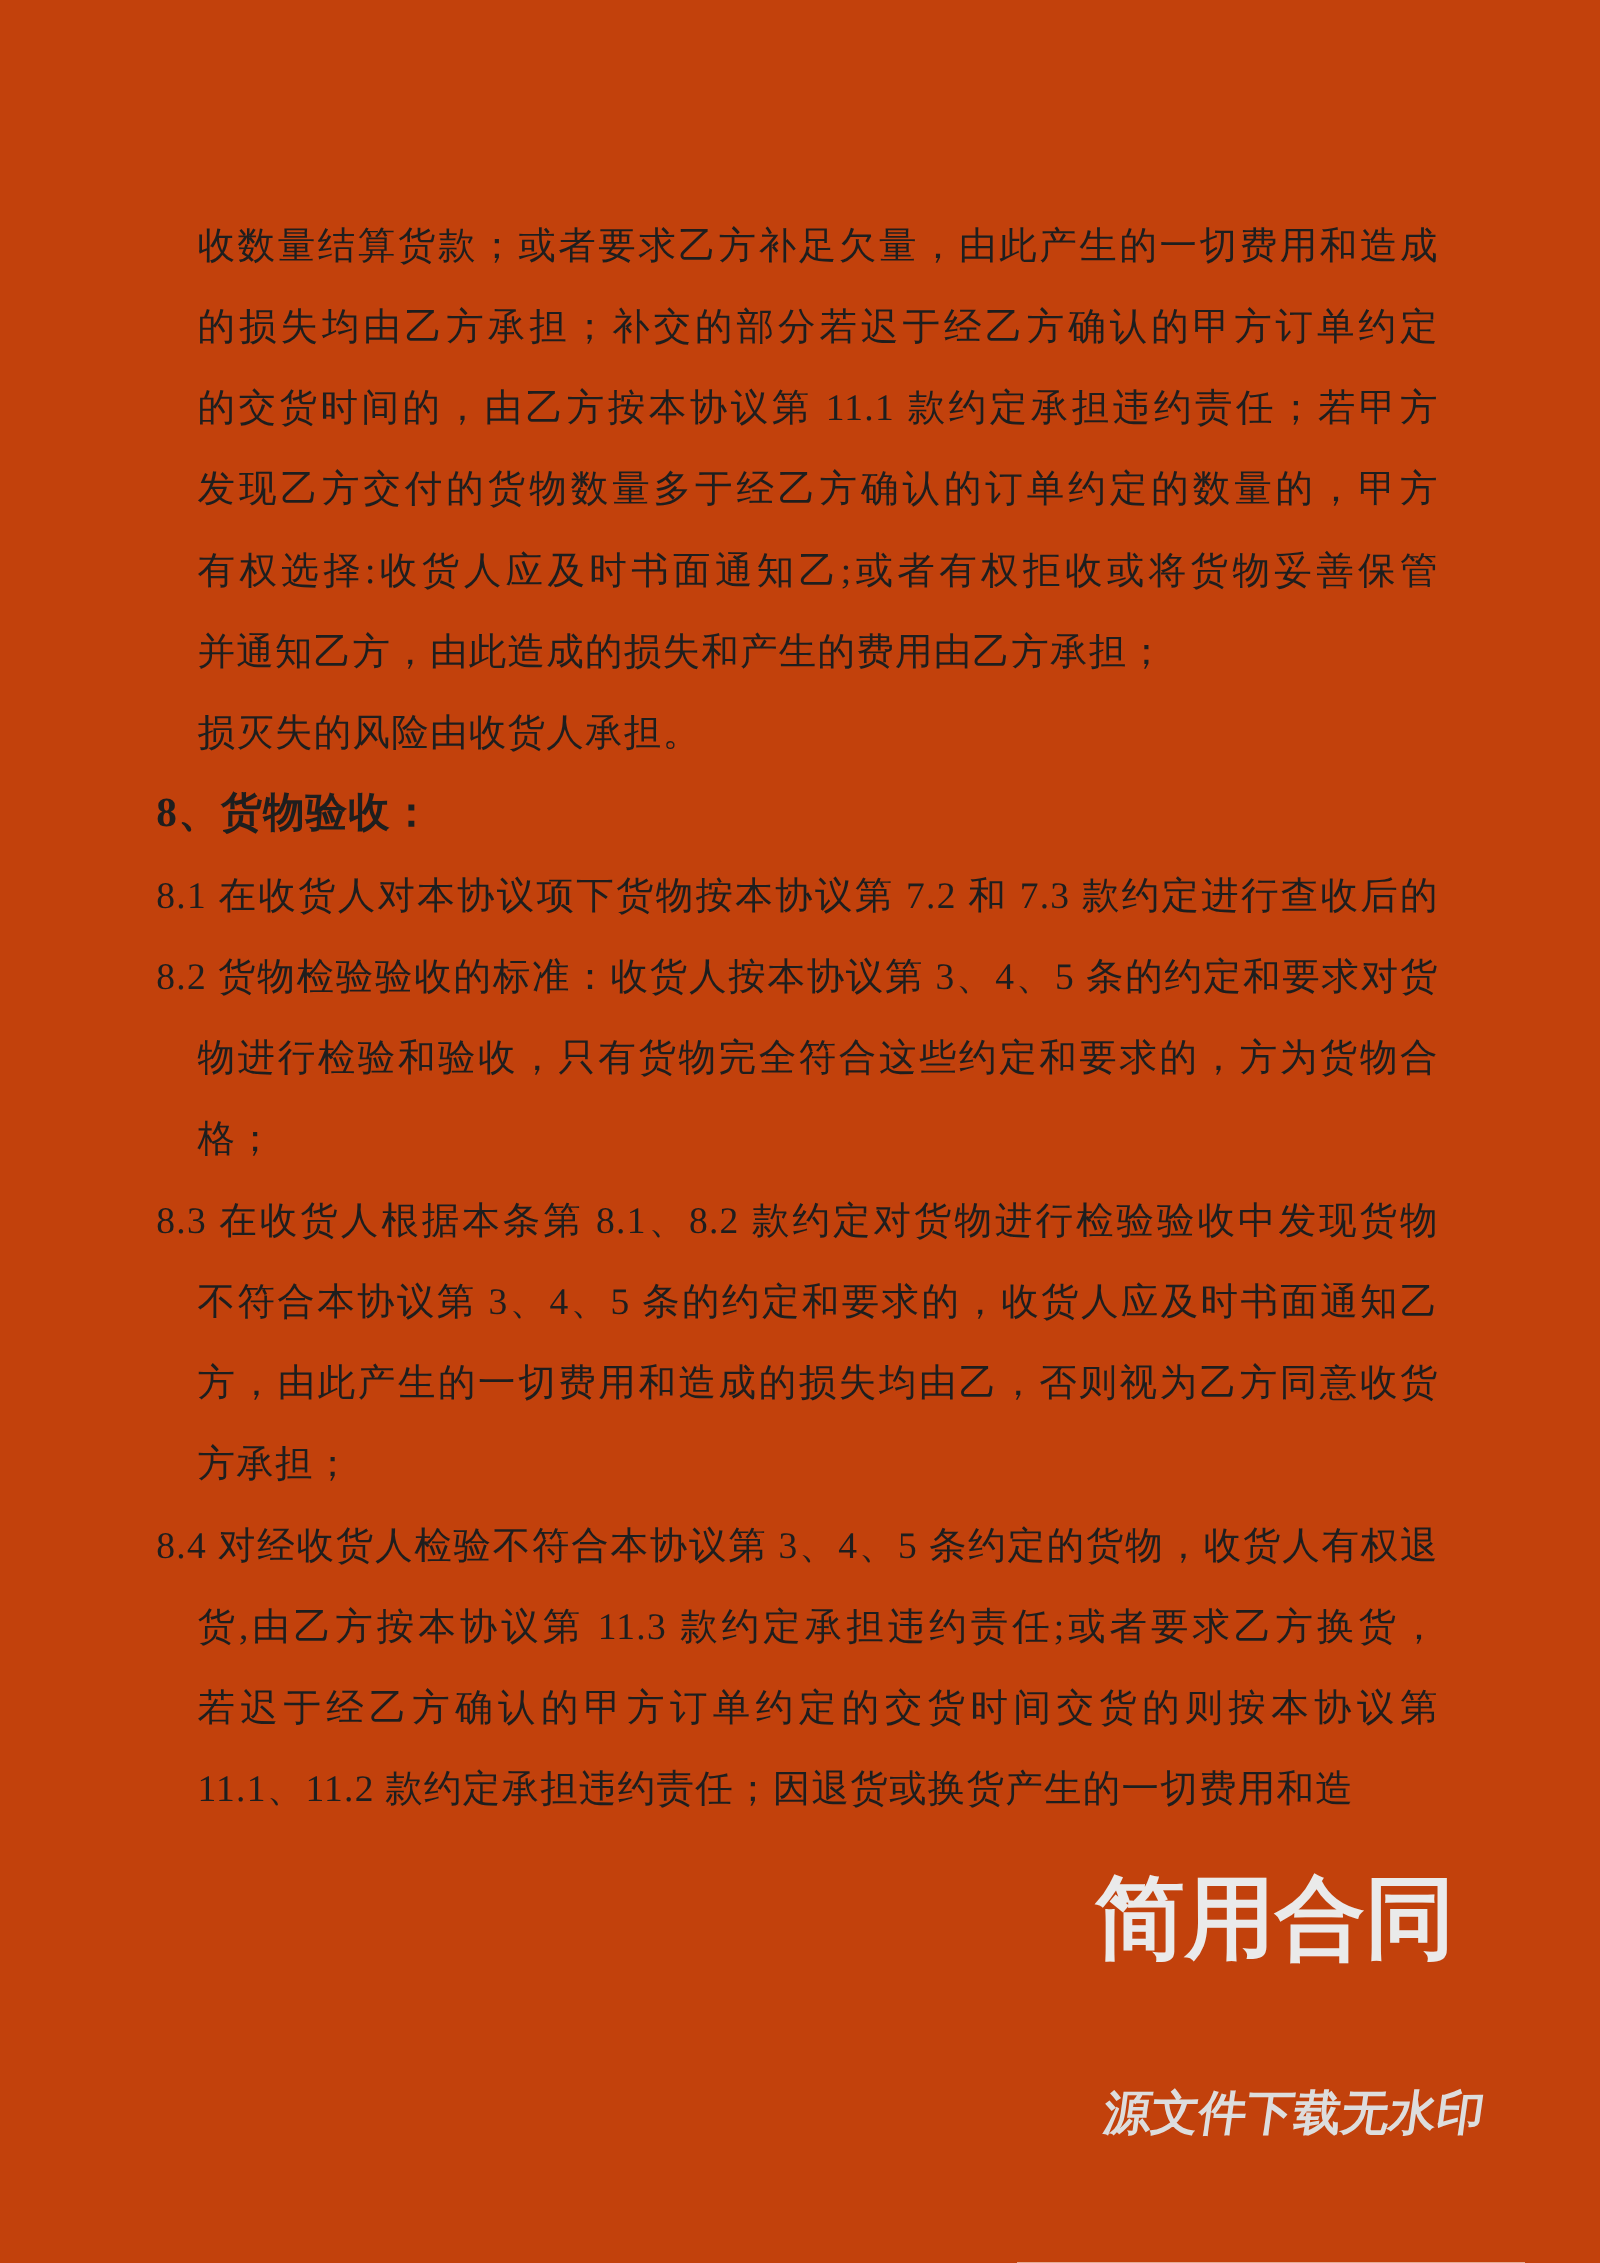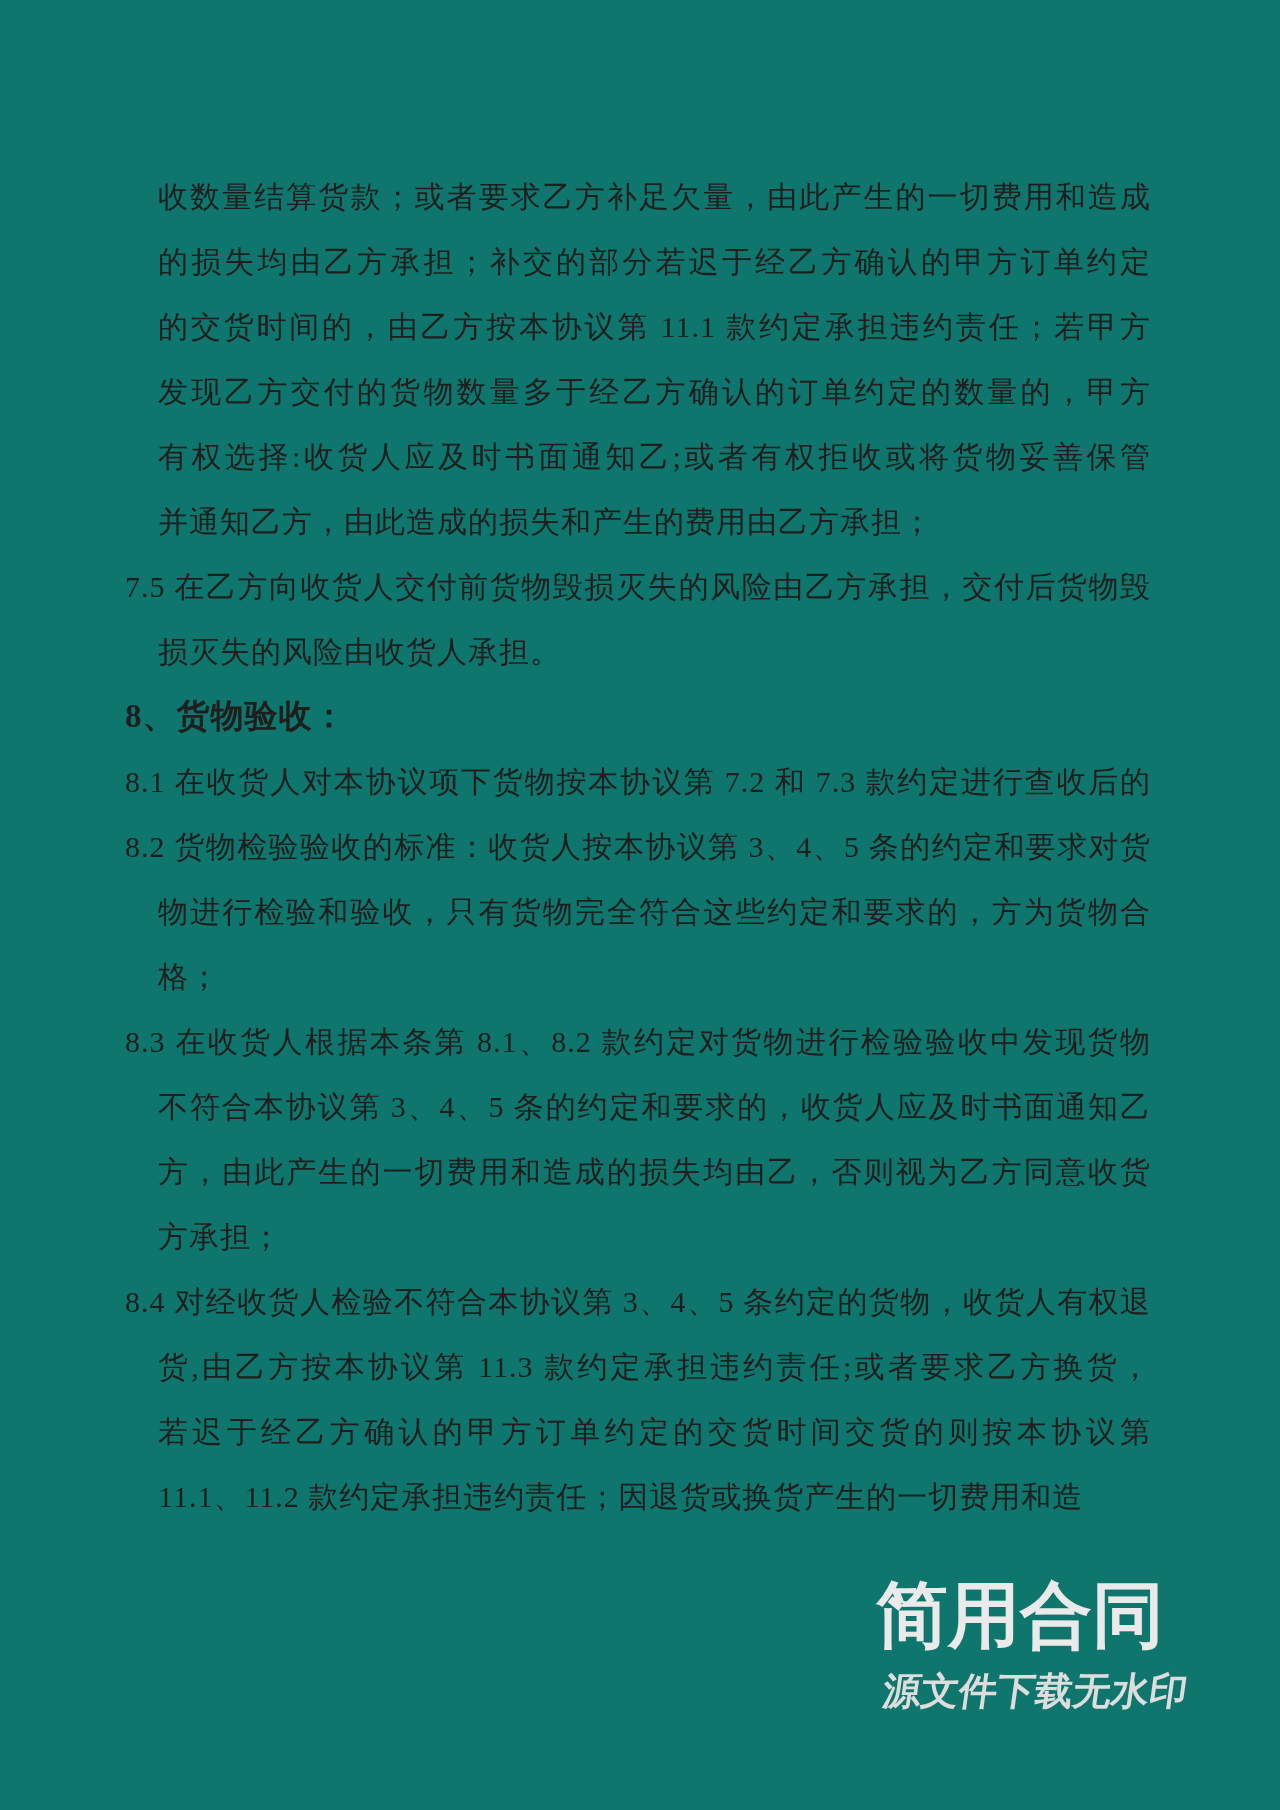--- a/index.html
+++ b/index.html
@@ -4,21 +4,21 @@
 <style>
   html, body {
     margin: 0;
     padding: 0;
     background: #ffffff;
   }
   .page {
     position: relative;
     width: 1280px;
     height: 1810px;
-    background: #0f766e;
+    background: #c2410c;
     overflow: hidden;
     font-family: "Liberation Serif", "DejaVu Serif", serif;
   }
   .text-block {
     position: absolute;
     left: 125px;
     top: 164px;
     width: 1026px;
     color: #1e1e1e;
   }
@@ -36,21 +36,21 @@
   }
   .line.indent-hang { padding-left: 33px; }
   .line.indent-paren { padding-left: 70px; }
   .line.bold {
     font-weight: bold;
     font-size: 33px;
   }
   .watermark-logo {
     position: absolute;
     left: 876px;
-    top: 1572px;
+    top: 1492px;
     font-family: "Liberation Sans", "DejaVu Sans", sans-serif;
     font-weight: 900;
     font-size: 72px;
     line-height: 86px;
     letter-spacing: 0px;
   }
   .watermark-tagline {
     position: absolute;
     left: 880px;
     top: 1668px;
@@ -67,21 +67,20 @@
 <body>
 
 <div class="page">
   <div class="text-block" id="text-block" style="color: rgb(30, 30, 30);">
       <div class="line justify indent-hang">收数量结算货款；或者要求乙方补足欠量，由此产生的一切费用和造成</div>
       <div class="line justify indent-hang">的损失均由乙方承担；补交的部分若迟于经乙方确认的甲方订单约定</div>
       <div class="line justify indent-hang">的交货时间的，由乙方按本协议第 11.1 款约定承担违约责任；若甲方</div>
       <div class="line justify indent-hang">发现乙方交付的货物数量多于经乙方确认的订单约定的数量的，甲方</div>
       <div class="line justify indent-hang">有权选择:收货人应及时书面通知乙;或者有权拒收或将货物妥善保管</div>
       <div class="line indent-hang">并通知乙方，由此造成的损失和产生的费用由乙方承担；</div>
-      <div class="line justify">7.5 在乙方向收货人交付前货物毁损灭失的风险由乙方承担，交付后货物毁</div>
       <div class="line indent-hang">损灭失的风险由收货人承担。</div>
       <div class="line bold">8、货物验收：</div>
       <div class="line justify">8.1 在收货人对本协议项下货物按本协议第 7.2 和 7.3 款约定进行查收后的</div>
       <div class="line justify">8.2 货物检验验收的标准：收货人按本协议第 3、4、5 条的约定和要求对货</div>
       <div class="line justify indent-hang">物进行检验和验收，只有货物完全符合这些约定和要求的，方为货物合</div>
       <div class="line indent-hang">格；</div>
       <div class="line justify">8.3 在收货人根据本条第 8.1、8.2 款约定对货物进行检验验收中发现货物</div>
       <div class="line justify indent-hang">不符合本协议第 3、4、5 条的约定和要求的，收货人应及时书面通知乙</div>
       <div class="line justify indent-hang">方，由此产生的一切费用和造成的损失均由乙，否则视为乙方同意收货</div>
       <div class="line indent-hang">方承担；</div>

